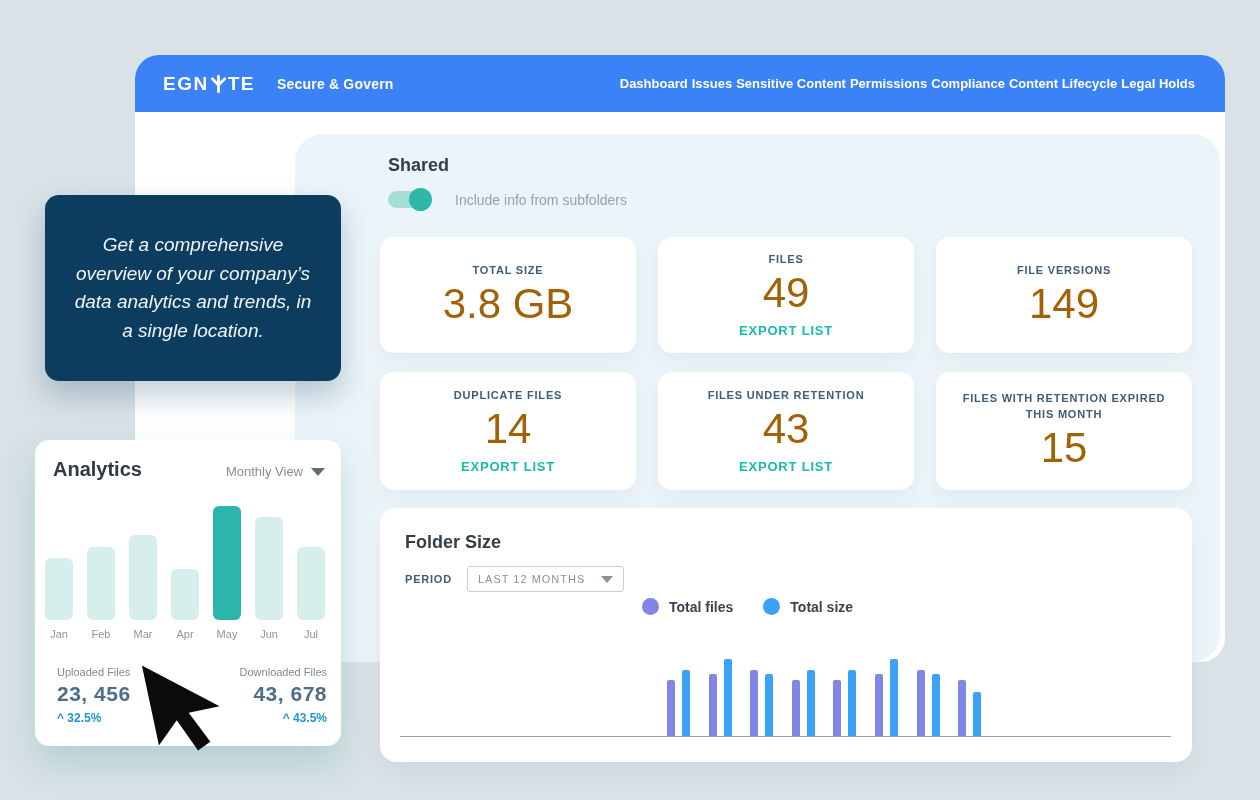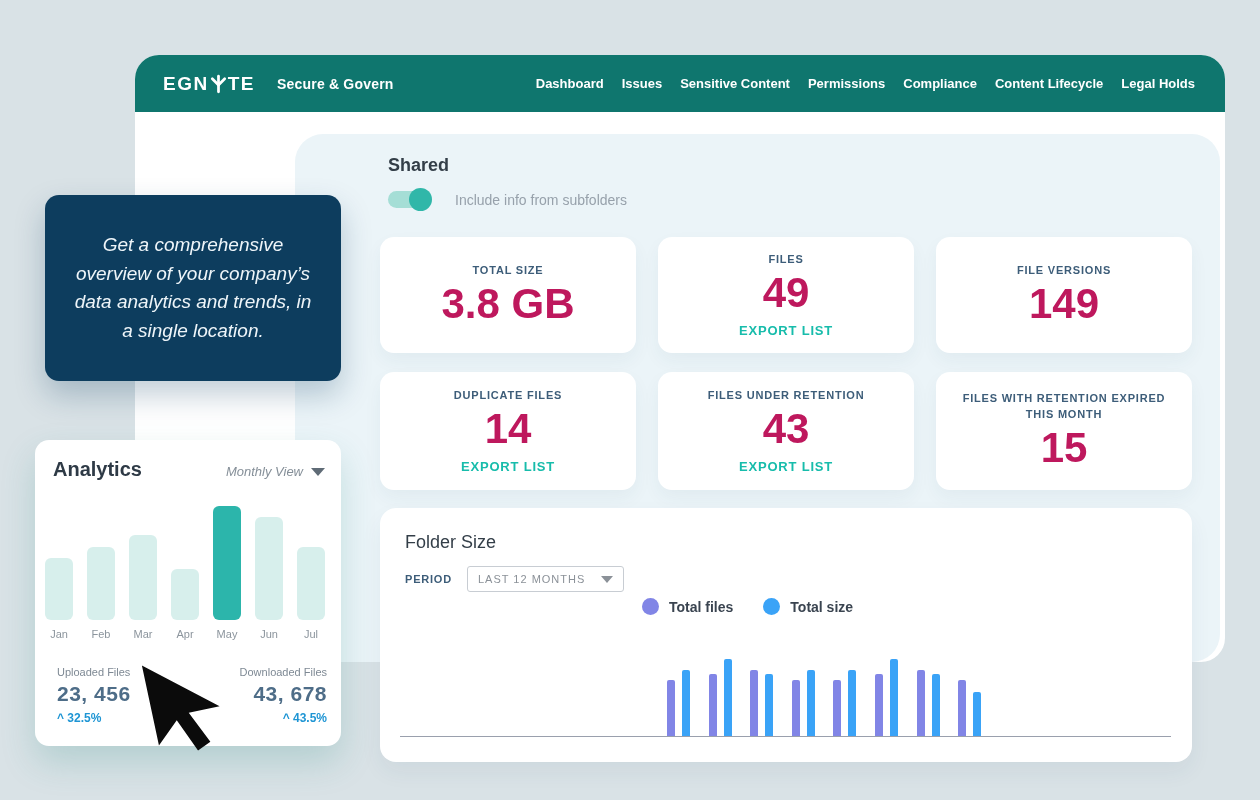--- a/index.html
+++ b/index.html
@@ -4,46 +4,46 @@
 <style>
   * { margin:0; padding:0; box-sizing:border-box; }
   html,body { width:1260px; height:800px; overflow:hidden; }
   body { font-family:"Liberation Sans", sans-serif; background:#d9e2e6; position:relative; }
   .stage { position:absolute; inset:0; }
 
   
   .page { position:absolute; left:135px; top:55px; width:1090px; height:607px; background:#ffffff; border-radius:24px; }
 
   
-  .appbar { position:absolute; left:135px; top:55px; width:1090px; height:57px; background:#0f766e; border-radius:24px 24px 0 0; display:flex; align-items:center; padding:0 30px 0 28px; }
+  .appbar { position:absolute; left:135px; top:55px; width:1090px; height:57px; background:#3b82f6; border-radius:24px 24px 0 0; display:flex; align-items:center; padding:0 30px 0 28px; }
   .logo { display:flex; align-items:center; color:#ffffff; font-weight:bold; font-size:19px; letter-spacing:1.5px; }
   .logo svg { margin:0 1px; display:block; }
   .product { color:#ffffff; font-size:14px; font-weight:bold; margin-left:22px; letter-spacing:.2px; }
-  .nav { margin-left:auto; display:flex; gap:18px; }
+  .nav { margin-left:auto; display:flex; gap:4px; }
   .nav span { color:#ffffff; font-size:13px; font-weight:bold; cursor:pointer; white-space:nowrap; }
 
   
   .panel { position:absolute; left:295px; top:134px; width:925px; height:528px; background:#ebf4f8; border-radius:28px; }
 
   .shared-title { position:absolute; left:388px; top:155px; font-size:18px; font-weight:bold; color:#333e48; }
   .toggle-row { position:absolute; left:388px; top:191px; display:flex; align-items:center; }
   .toggle { position:relative; width:41px; height:17px; background:#a5ded6; border-radius:9px; cursor:pointer; }
   .toggle .knob { position:absolute; right:-3px; top:-3px; width:23px; height:23px; border-radius:50%; background:#30b7a9; }
   .toggle-label { margin-left:26px; font-size:14px; color:#97a1ab; }
 
   
   .cards { position:absolute; left:380px; top:237px; width:812px; display:grid; grid-template-columns:repeat(3,1fr); grid-template-rows:116px 118px; column-gap:22px; row-gap:19px; }
   .stat-card { background:#ffffff; border-radius:14px; box-shadow:0 8px 18px rgba(30,70,100,.05); display:flex; flex-direction:column; align-items:center; justify-content:center; text-align:center; padding:8px 18px; }
   .stat-label { font-size:11px; font-weight:bold; letter-spacing:.8px; color:#3d5d79; line-height:1.45; }
-  .stat-value { font-size:42px; font-weight:bold; color:#be185d; line-height:1.1; margin-top:2px;text-align:center; }
+  .stat-value { font-size:42px; font-weight:normal; color:#a16207; line-height:1.1; margin-top:2px;text-align:center; }
   .stat-export { font-size:13px; font-weight:bold; letter-spacing:.8px; color:#17bcab; margin-top:6px; cursor:pointer; }
 
   
   .folder-card { position:absolute; left:380px; top:508px; width:812px; height:254px; background:#ffffff; border-radius:16px; box-shadow:0 10px 22px rgba(30,70,100,.06); }
-  .fs-title { position:absolute; left:25px; top:24px; font-size:18px; font-weight:normal; color:#333e48; }
+  .fs-title { position:absolute; left:25px; top:24px; font-size:18px; font-weight:bold; color:#333e48; }
   .fs-period-row { position:absolute; left:25px; top:58px; display:flex; align-items:center; }
   .fs-period-label { font-size:11px; font-weight:bold; letter-spacing:.8px; color:#3d5d79; }
   .fs-dropdown { margin-left:15px; width:157px; height:26px; border:1px solid #c8cdd3; border-radius:3px; background:#ffffff; display:flex; align-items:center; padding:0 10px; cursor:pointer; }
   .fs-dropdown span { font-size:11px; letter-spacing:1px; color:#8b9198; flex:1; }
   .tri { width:0; height:0; border-left:6px solid transparent; border-right:6px solid transparent; border-top:7px solid #8b9198; }
   .fs-legend { position:absolute; left:262px; top:90px; display:flex; gap:30px; align-items:center;justify-content:space-between; }
   .legend-item { display:flex; align-items:center; gap:10px; }
   .legend-dot { width:17px; height:17px; border-radius:50%; }
   .legend-text { font-size:14px; font-weight:bold; color:#3a4450; }
   .fs-axisrow { position:absolute; left:20px; right:24px; top:117px; height:24px; display:flex; align-items:center; }
@@ -55,21 +55,21 @@
   .fs-baseline { position:absolute; left:20px; top:228px; width:771px; height:1px; background:#9aa0ad; }
 
   
   .tooltip-card { position:absolute; left:45px; top:195px; width:296px; height:186px; background:#0d3d5e; border-radius:14px; box-shadow:0 14px 30px rgba(13,61,94,.25); display:flex; align-items:center; justify-content:center; padding:20px 24px; }
   .tooltip-card p { color:#eef5f9; font-size:19px; line-height:1.5; text-align:center;font-style:italic; }
 
   
   .analytics-card { position:absolute; left:35px; top:440px; width:306px; height:306px; background:#ffffff; border-radius:14px; box-shadow:0 16px 34px rgba(44,140,130,.22); }
   .an-title { position:absolute; left:18px; top:18px; font-size:20px; font-weight:bold; color:#2e3a46; }
   .an-dropdown { position:absolute; right:16px; top:24px; display:flex; align-items:center; gap:8px; cursor:pointer; }
-  .an-dropdown span { font-size:13px; color:#858f98;font-style:italic; }
+  .an-dropdown span { font-size:13px; color:#858f98; }
   .an-tri { width:0; height:0; border-left:7px solid transparent; border-right:7px solid transparent; border-top:8px solid #5f6b76; }
   .an-bars { position:absolute; left:10px; top:66px; width:286px; height:114px; display:flex; align-items:flex-end; gap:14px; }
   .an-bar { width:28px; border-radius:6px; }
   .an-months { position:absolute; left:10px; top:188px; width:286px; display:flex; gap:14px; }
   .an-months span { width:28px; text-align:center; font-size:11px; color:#8c959d; }
   .an-stats { position:absolute; left:22px; right:14px; top:226px; display:flex; justify-content:space-between; }
   .an-stat.right { text-align:right; }
   .an-stat-label { font-size:11px; color:#7e8994; }
   .an-stat-value { font-size:21px; font-weight:bold; color:#4e6d88; margin-top:4px; letter-spacing:.5px; }
   .an-stat-change { font-size:12px; font-weight:bold; color:#1e95d4; margin-top:5px; }

